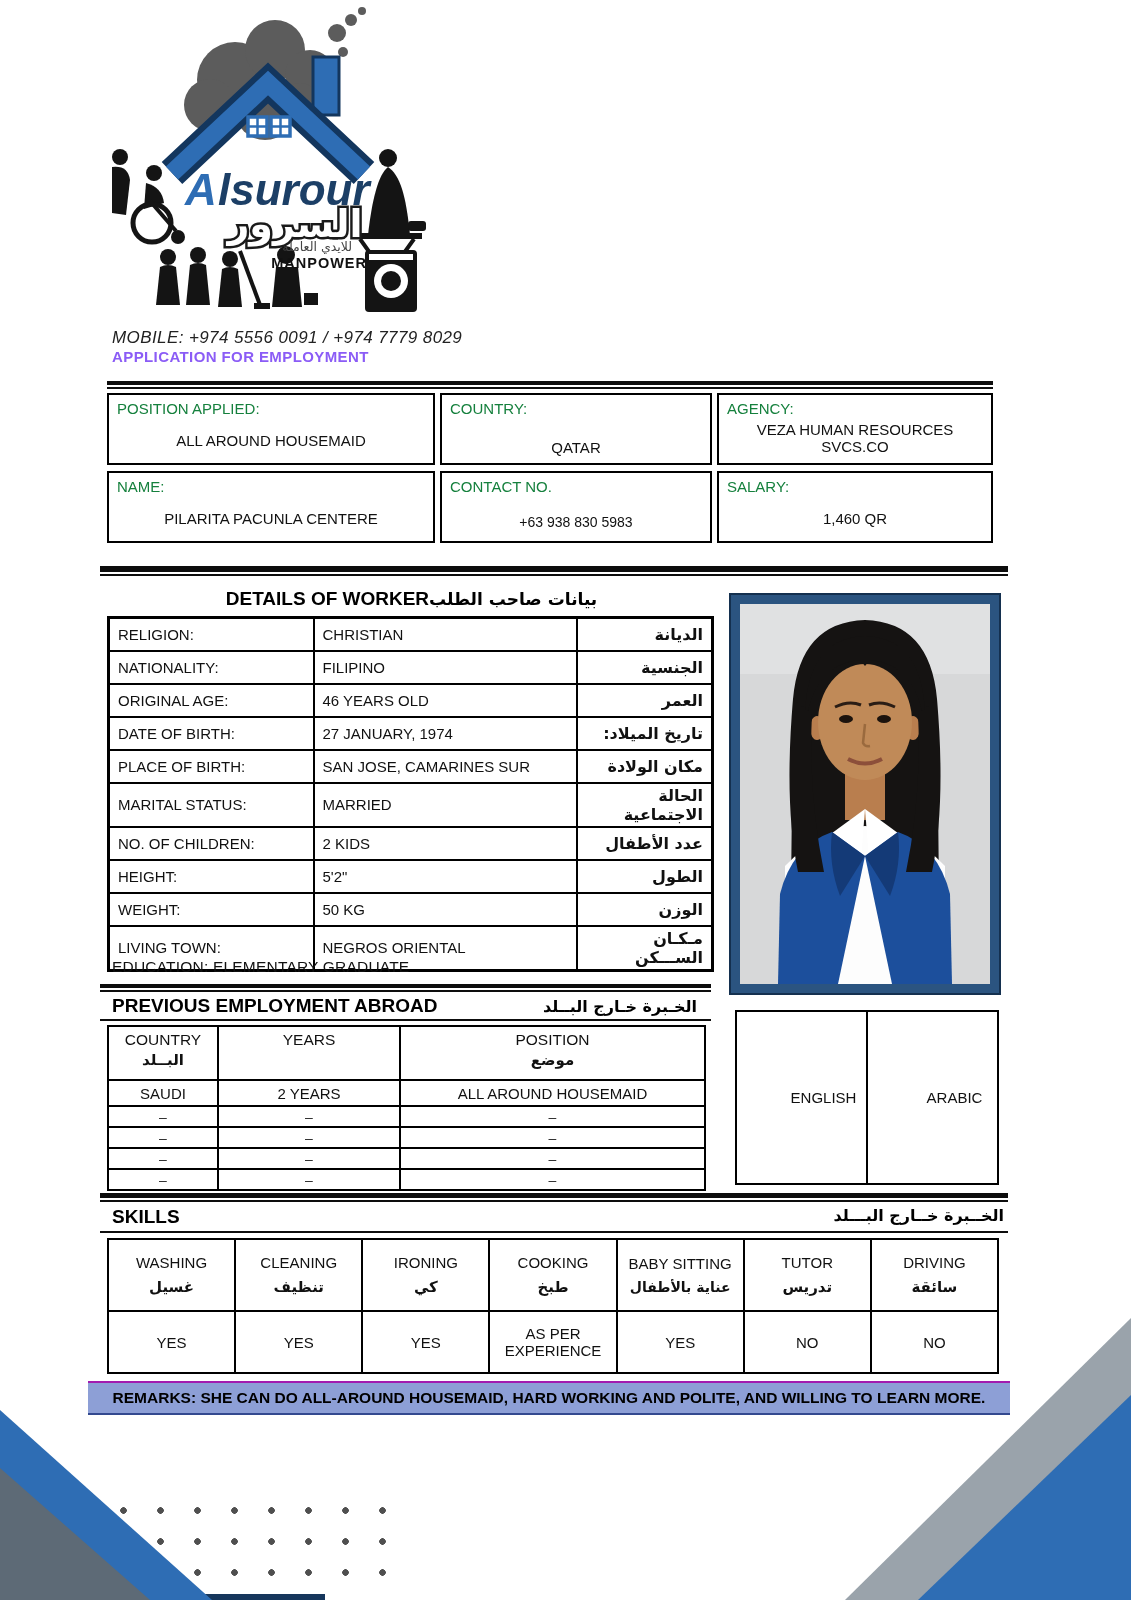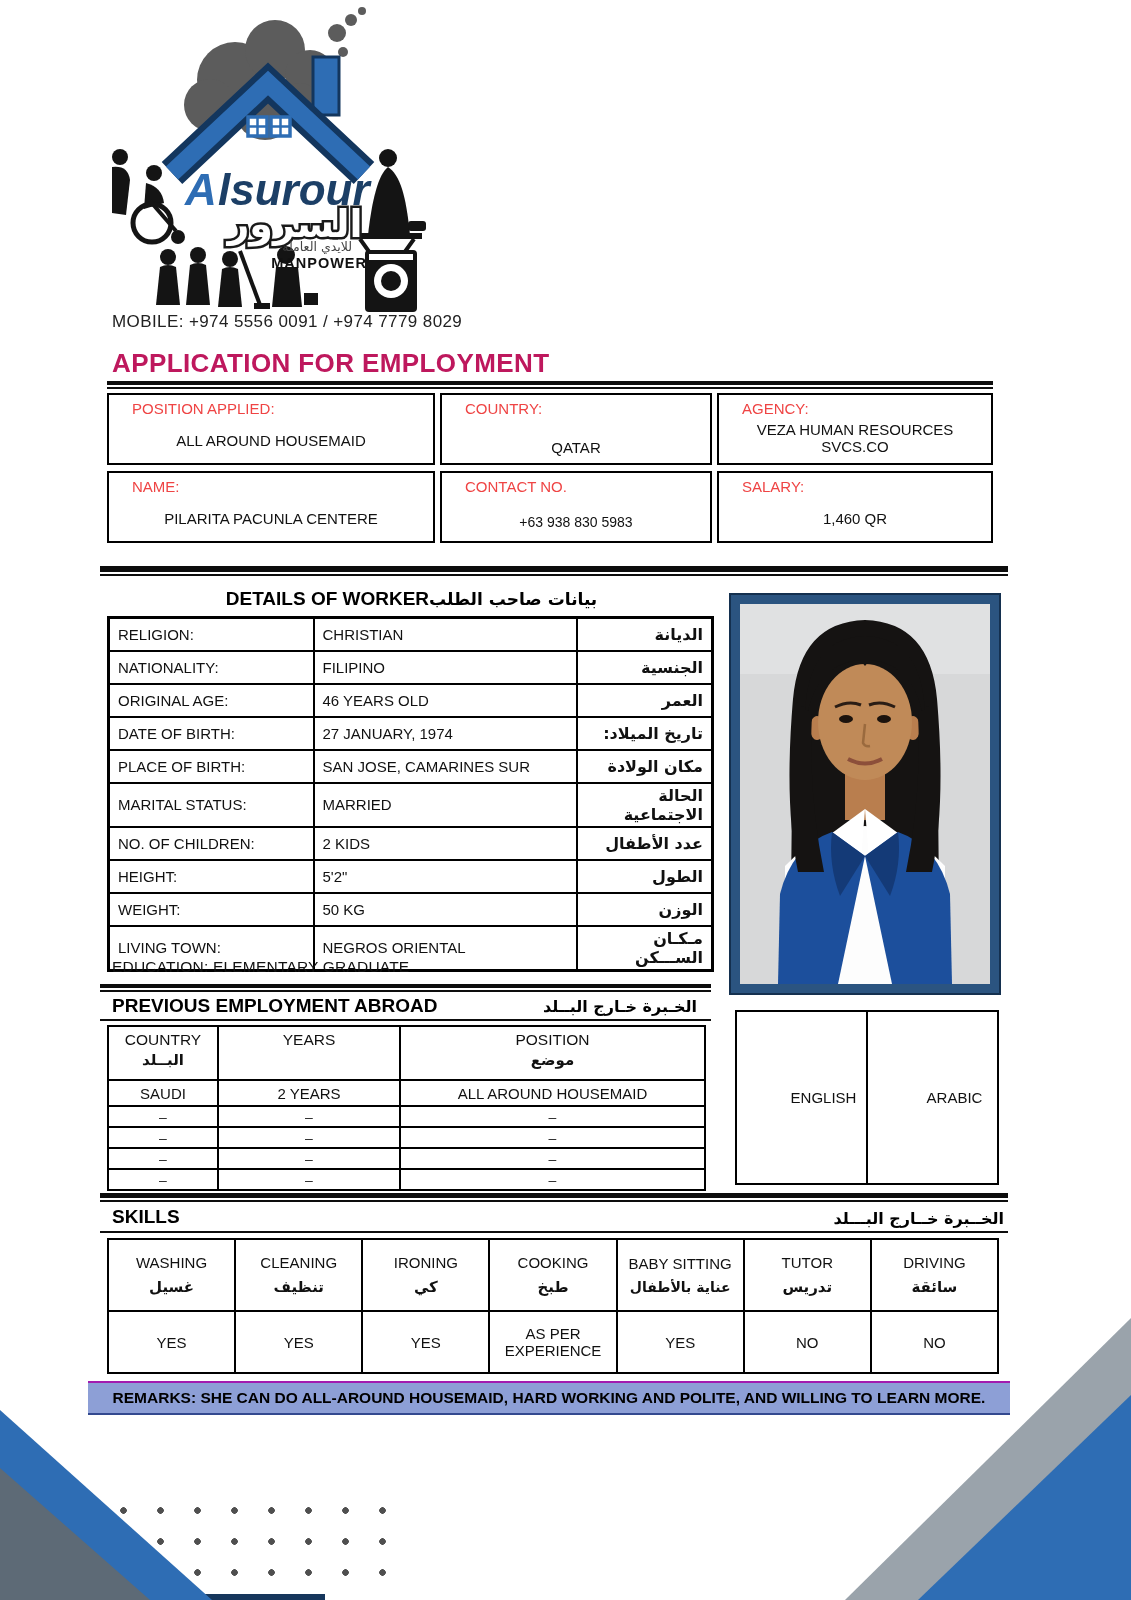--- a/index.html
+++ b/index.html
@@ -3,33 +3,33 @@
 <meta charset="utf-8">
 <style>
   * { margin:0; padding:0; box-sizing:border-box; }
   html,body { background:#ffffff; }
   body { font-family:"Liberation Sans","DejaVu Sans",sans-serif; color:#111; }
   .page { position:relative; width:1131px; height:1600px; background:#fff; margin:0 auto; overflow:hidden; }
   .ar { font-family:"DejaVu Sans",sans-serif; direction:rtl; }
 
   
   .logo-wrap { position:absolute; left:90px; top:5px; width:360px; height:315px; }
-  .mobile-line { position:absolute; left:112px; top:312px; font-size:17px; letter-spacing:.4px; color:#222; }
-  .page-title { position:absolute; left:112px; top:348px; font-size:26px; font-weight:bold; letter-spacing:.4px; color:#be185d; }
+  .mobile-line { position:absolute; left:112px; top:328px; font-size:17px; letter-spacing:.4px; color:#222;font-style:italic; }
+  .page-title { position:absolute; left:112px; top:348px; font-size:15px; font-weight:bold; letter-spacing:.4px; color:#8b5cf6; }
 
   
   .dbl-rule { position:absolute; }
   .dbl-rule .a { height:5px; background:#0d0d0d; }
   .dbl-rule .b { height:2px; background:#0d0d0d; margin-top:2px; }
   .thin-rule { position:absolute; height:2px; background:#0d0d0d; }
 
   
   .app-table { position:absolute; left:102px; top:387px; width:896px; border-collapse:separate; border-spacing:5px 6px; table-layout:fixed; }
   .app-table td { border:2.5px solid #000; height:72px; vertical-align:top; padding:5px 8px; }
-  .app-label { font-size:15px; color:#ef4444;margin-left:15px; }
+  .app-label { font-size:15px; color:#15803d; }
   .app-value { text-align:center; font-size:15px; margin-top:15px; }
   .app-value.small { font-size:14px; margin-top:19px; }
   .app-value.narrow { max-width:235px; margin-left:auto; margin-right:auto; }
 
   
   .details-head { position:absolute; left:112px; top:588px; width:599px; display:flex; justify-content:center; align-items:baseline; }
   .sec-heading { font-size:19px; font-weight:bold; color:#000; }
   .sec-heading-ar { font-size:17px; font-weight:bold; color:#000; }
   .details-table { position:absolute; left:107px; top:616px; width:604px; border-collapse:collapse; table-layout:fixed; border:3px solid #000; }
   .details-table td { border:2px solid #000; height:33px; padding:2px 8px; font-size:15px; vertical-align:middle; }
@@ -50,21 +50,21 @@
   .emp-row-dash td { height:21px; font-size:14px; color:#333; }
 
   
   .lang-table { position:absolute; left:735px; top:1010px; width:264px; height:175px; border-collapse:collapse; table-layout:fixed; border:2.5px solid #000; }
   .lang-table th, .lang-table td { border:2px solid #000; text-align:center; vertical-align:middle; font-weight:normal; font-size:15px; }
   .lang-table tr.top th { height:86px;padding-left:44px; }
   .lang-table tr.bottom td { height:89px; }
   .lang-ar { font-weight:bold; font-size:17px; }
 
   
-  .skills-head { position:absolute; left:112px; top:1206px; width:892px; display:flex; justify-content:space-between; align-items:flex-end; }
+  .skills-head { position:absolute; left:112px; top:1206px; width:892px; display:flex; justify-content:space-between; align-items:flex-start; }
   .skills-table { position:absolute; left:107px; top:1238px; width:892px; border-collapse:collapse; table-layout:fixed; border:2.5px solid #000; }
   .skills-table th, .skills-table td { border:2px solid #000; text-align:center; vertical-align:middle; font-weight:normal; }
   .skills-table thead th { height:72px; }
   .skills-table tbody td { height:62px; font-size:15px; padding:0 6px; }
   .sk-en { font-size:15px; }
   .sk-ar { font-weight:bold; font-size:15px; margin-top:7px; }
 
   
   .remarks-bar { position:absolute; left:88px; top:1381px; width:922px; background:#8d9fd6; border-top:2px solid #a21caf; border-bottom:2px solid #33498f; padding:6px 4px; text-align:center; font-weight:bold; font-size:15.5px; color:#000; }
 

